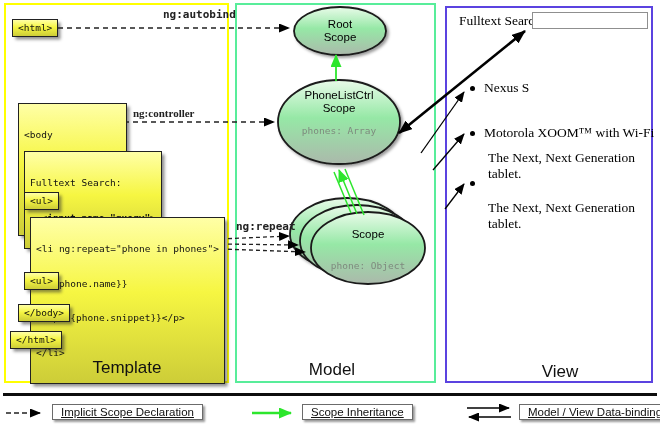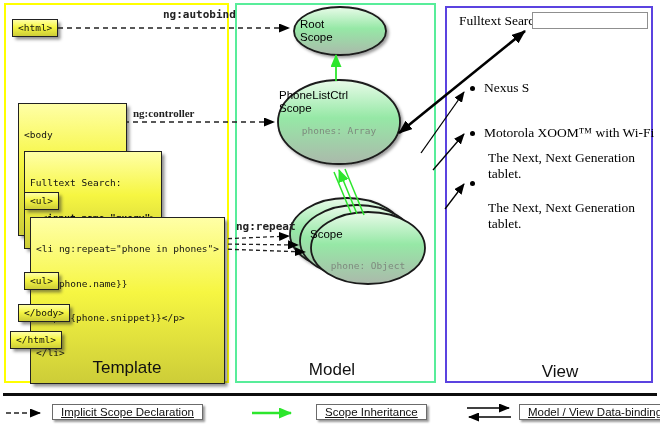--- a/index.html
+++ b/index.html
@@ -19,40 +19,40 @@
         border:1.5px solid #222;box-shadow:2.5px 2.5px 3px rgba(50,50,50,.55);
         padding:2px 5px;font:9.5px/11.5px "DejaVu Sans Mono",monospace;
         white-space:pre;color:#111;}
   .code .b{font-weight:bold;}
 
   .nglabel{position:absolute;z-index:3;font:bold 11px "DejaVu Sans Mono",monospace;color:#222;white-space:pre;}
   #ng-autobind{left:143px;top:8px;padding-left:20px;}
   #ng-controller{left:133px;top:107px;font-family:Liberation Serif, serif;}
   #ng-repeat{left:236px;top:220px;}
 
-  .etitle{position:absolute;z-index:3;font-size:11.5px;line-height:13px;text-align:left;color:#000;}
+  .etitle{position:absolute;z-index:3;font-size:11.5px;line-height:13px;text-align:center;color:#000;}
   .eprops{position:absolute;z-index:3;font:9.5px/12px "DejaVu Sans Mono",monospace;text-align:center;}
   .eprops .q{font-weight:bold;color:#000;}
   .eprops .g{color:#7e8a7e;}
 
   svg.overlay{position:absolute;left:0;top:0;z-index:2;pointer-events:none;}
 
   .serif{font-family:"Liberation Serif",serif;font-size:13.5px;color:#000;}
   #search-label{position:absolute;left:459px;top:13px;z-index:3;}
   #search-input{position:absolute;left:532px;top:12px;width:110px;height:15px;z-index:3;
                 border:1.5px solid #8f8f8f;background:#fff;font:12px "Liberation Serif",serif;padding:0 2px;}
   .vdot{position:absolute;width:5px;height:5px;border-radius:50%;background:#000;z-index:3;}
   .vname{position:absolute;z-index:3;}
   .vdesc{position:absolute;z-index:3;}
 
   #separator{position:absolute;left:3px;top:393px;width:654px;height:3px;background:#0d0d0d;z-index:3;}
   .lbox{position:absolute;top:404px;z-index:3;background:#fff;border:1.5px solid #6b6b6b;
         box-shadow:1.5px 1.5px 2px rgba(0,0,0,.4);padding:1px 8px;font-size:11.5px;color:#111;white-space:nowrap;text-decoration:underline;}
   #legend-box1{left:52px;}
-  #legend-box2{left:316px;}
+  #legend-box2{left:302px;}
   #legend-box3{left:519px;}
 </style>
 </head>
 <body>
 
 <div id="stage">
 
   <div class="col" id="col-template"></div>
   <div class="col" id="col-model"></div>
   <div class="col" id="col-view"></div>

